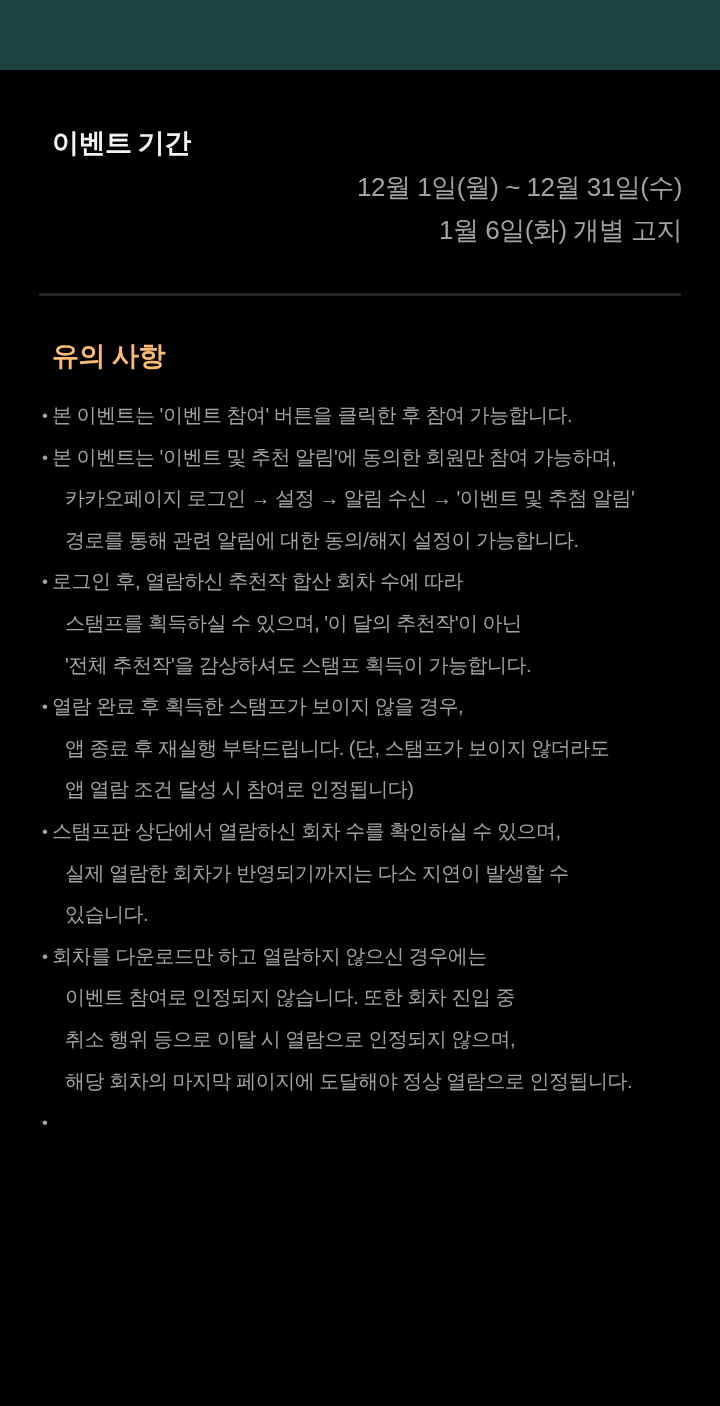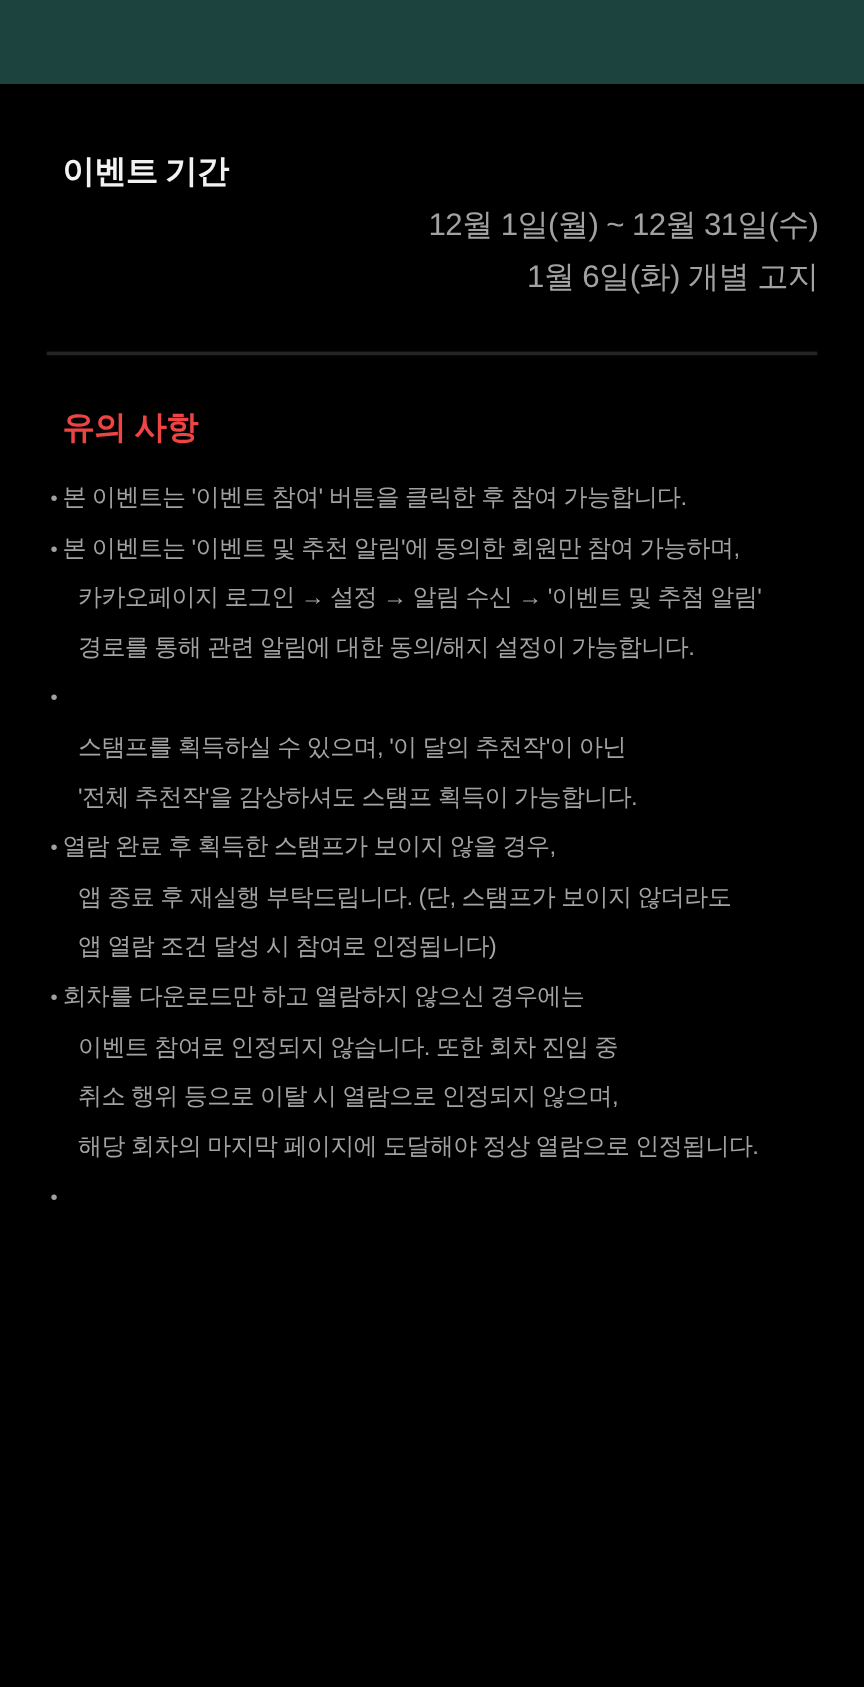--- a/index.html
+++ b/index.html
@@ -40,21 +40,21 @@
   .divider {
     height: 3px;
     background: #242424;
     margin: 50px 39px 0 39px;
   }
   .notices-title {
     margin: 47px 0 0 0;
     font-size: 27px;
     font-weight: 700;
     line-height: 27px;
-    color: #ef4444;
+    color: #fdba74;
     letter-spacing: -0.5px;
   }
   ul.notices-list {
     margin: 25px 0 0 0;
     padding: 0;
     list-style: none;
   }
   ul.notices-list li {
     position: relative;
     padding-left: 13px;
@@ -91,18 +91,19 @@
 </div>
 
 <div class="divider" style="background: rgb(36, 36, 36);"></div>
 
 <div class="content">
   <h2 class="notices-title">유의 사항</h2>
 
   <ul class="notices-list">
       <li><span>본 이벤트는 '이벤트 참여' 버튼을 클릭한 후 참여 가능합니다.</span></li>
       <li><span>본 이벤트는 '이벤트 및 추천 알림'에 동의한 회원만 참여 가능하며,</span><br><span>카카오페이지 로그인 → 설정 → 알림 수신 → '이벤트 및 추첨 알림'</span><br><span>경로를 통해 관련 알림에 대한 동의/해지 설정이 가능합니다.</span></li>
-      <li><br><span>스탬프를 획득하실 수 있으며, '이 달의 추천작'이 아닌</span><br><span>'전체 추천작'을 감상하셔도 스탬프 획득이 가능합니다.</span></li>
+      <li><span>로그인 후, 열람하신 추천작 합산 회차 수에 따라</span><br><span>스탬프를 획득하실 수 있으며, '이 달의 추천작'이 아닌</span><br><span>'전체 추천작'을 감상하셔도 스탬프 획득이 가능합니다.</span></li>
       <li><span>열람 완료 후 획득한 스탬프가 보이지 않을 경우,</span><br><span>앱 종료 후 재실행 부탁드립니다. (단, 스탬프가 보이지 않더라도</span><br><span>앱 열람 조건 달성 시 참여로 인정됩니다)</span></li>
+      <li><span>스탬프판 상단에서 열람하신 회차 수를 확인하실 수 있으며,</span><br><span>실제 열람한 회차가 반영되기까지는 다소 지연이 발생할 수</span><br><span>있습니다.</span></li>
       <li><span>회차를 다운로드만 하고 열람하지 않으신 경우에는</span><br><span>이벤트 참여로 인정되지 않습니다. 또한 회차 진입 중</span><br><span>취소 행위 등으로 이탈 시 열람으로 인정되지 않으며,</span><br><span>해당 회차의 마지막 페이지에 도달해야 정상 열람으로 인정됩니다.</span></li>
       <li><br></li>
     </ul>
 </div>
 
 </body></html>

